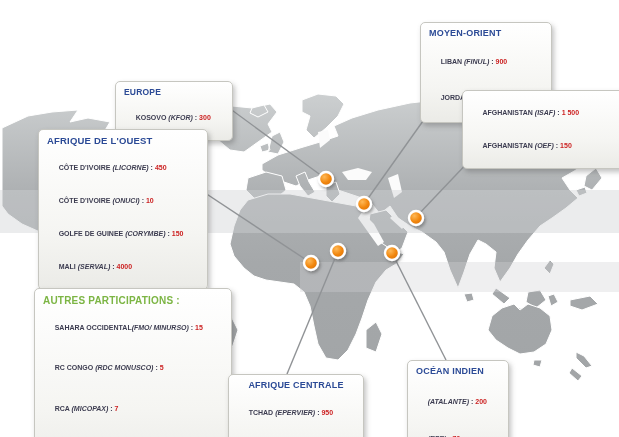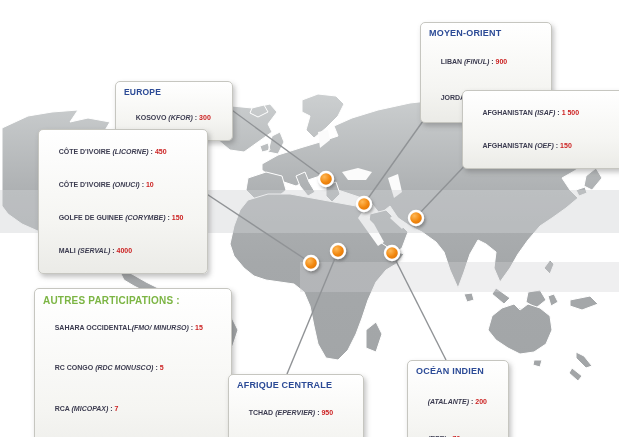--- a/index.html
+++ b/index.html
@@ -126,20 +126,21 @@
   <div class="box b-asie">
     <div class="row">
       <span class="nm">AFGHANISTAN </span><span class="op">(ISAF)</span><span class="sp"> : </span><span class="val">1 500</span>
     </div>
     <div class="row">
       <span class="nm">AFGHANISTAN </span><span class="op">(OEF)</span><span class="sp"> : </span><span class="val">150</span>
     </div>
   </div>
 
   <div class="box b-ouest">
+    <div class="title" style="font-size:9.5px;margin-bottom:5px;">AFRIQUE DE L'OUEST</div>
     <div class="row">
       <span class="nm">CÔTE D'IVOIRE </span><span class="op">(LICORNE)</span><span class="sp"> : </span><span class="val">450</span>
     </div>
     <div class="row">
       <span class="nm">CÔTE D'IVOIRE </span><span class="op">(ONUCI)</span><span class="sp"> : </span><span class="val">10</span>
     </div>
     <div class="row">
       <span class="nm">GOLFE DE GUINEE </span><span class="op">(CORYMBE)</span><span class="sp"> : </span><span class="val">150</span>
     </div>
     <div class="row">
@@ -158,21 +159,21 @@
     <div class="row">
       <span class="nm">RCA </span><span class="op">(MICOPAX)</span><span class="sp"> : </span><span class="val">7</span>
     </div>
     <div class="row">
       <span class="op"></span>
     </div>
 
   </div>
 
   <div class="box b-centrale">
-    <div class="title" style="font-size:9px;margin-bottom:5px;">AFRIQUE CENTRALE</div>
+    <div class="title" style="font-size:9px;margin-bottom:5px;text-align:center;">AFRIQUE CENTRALE</div>
     <div class="row">
       <span class="nm">TCHAD </span><span class="op">(EPERVIER)</span><span class="sp"> : </span><span class="val">950</span>
     </div>
     <div class="row">
       
     </div>
 
   </div>
 
   <div class="box ocean b-ocean">

